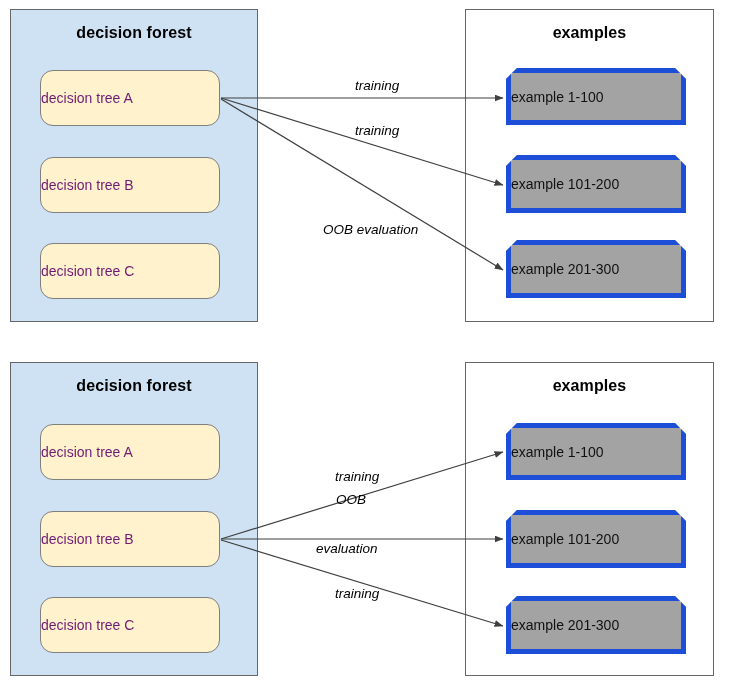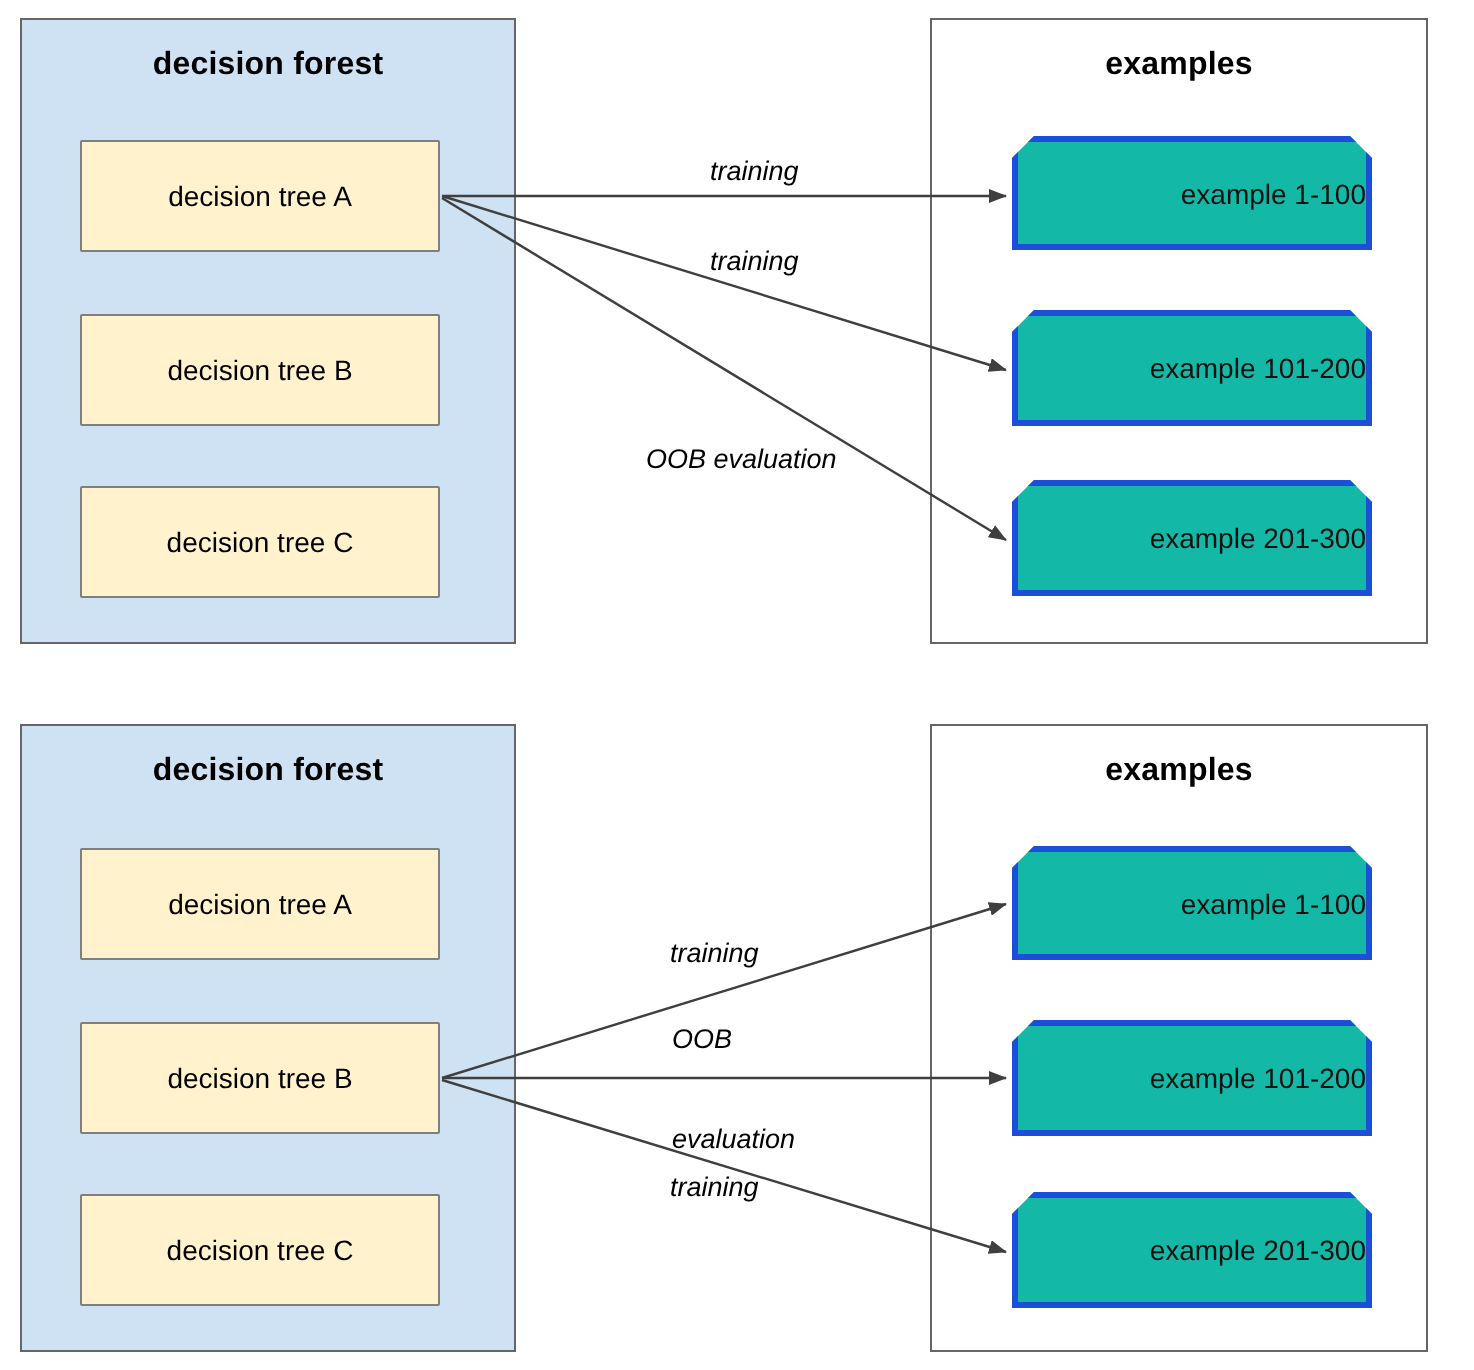--- a/index.html
+++ b/index.html
@@ -37,35 +37,34 @@
     text-align: center;
     font-size: 16px;
     font-weight: bold;
     letter-spacing: 0.1px;
   }
   .tree-box {
     position: absolute;
     box-sizing: border-box;
     background: #fff2cc;
     border: 1px solid #7f7f7f;
-    border-radius: 1px;
+    border-radius: 13px;
     display: flex;
     align-items: center;
-    justify-content: center;
     font-size: 14px;
-    color: #000000;
+    color: #701a75;
   }
   .example-box {
     position: absolute;
     box-sizing: border-box;
-    background: #14b8a6;
-    border: 3px solid #1d4ed8;
+    background: #a3a3a3;
+    border: 5px solid #1d4ed8;
     display: flex;
     align-items: center;
-    justify-content: flex-end;
+    justify-content: flex-start;
     font-size: 14px;
     color: #111111;
     clip-path: polygon(0 11px, 11px 0, calc(100% - 11px) 0, 100% 11px, 100% 100%, 0 100%);
   }
   .edge-label {
     position: absolute;
     font-size: 13.5px;
     color: #000000;
     white-space: pre;
     line-height: 15px;
@@ -168,17 +167,17 @@
     <g>
       <path d="M221,540 L503,626" stroke="#3f3f3f" stroke-width="1.2" fill="none" marker-end="url(#ah)"></path>
     </g>
   </svg>
 
   <div class="edge-label" style="left:355px; top:78px;">training</div>
   <div class="edge-label" style="left:355px; top:123px;">training</div>
   <div class="edge-label" style="left:323px; top:222px;">OOB evaluation</div>
 
   <div class="edge-label" style="left:335px; top:469px;">training</div>
-  <div class="edge-label" style="left:336px; top:512px;">OOB</div>
-  <div class="edge-label" style="left:336px; top:541px;margin-top:21px;">evaluation</div>
+  <div class="edge-label" style="left:336px; top:492px;">OOB</div>
+  <div class="edge-label" style="left:316px; top:541px;">evaluation</div>
   <div class="edge-label" style="left:335px; top:586px;">training</div>
 
 </div>
 
 </body></html>

